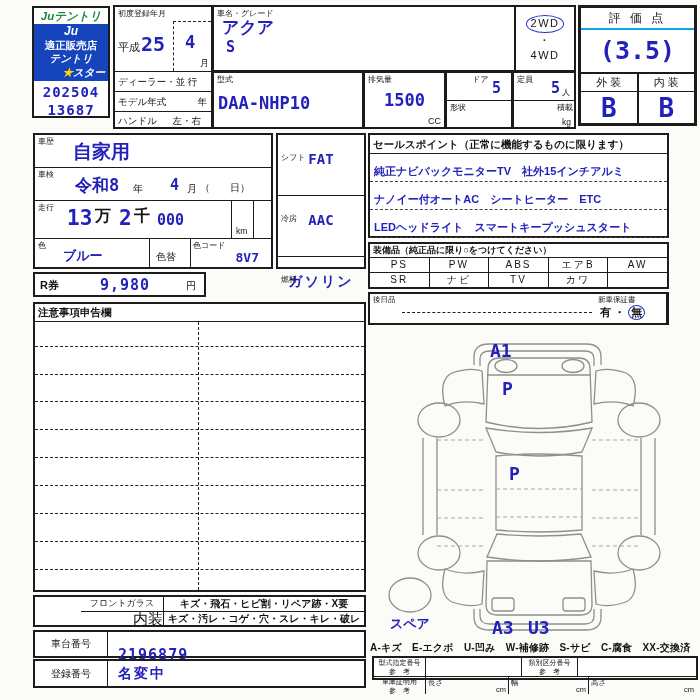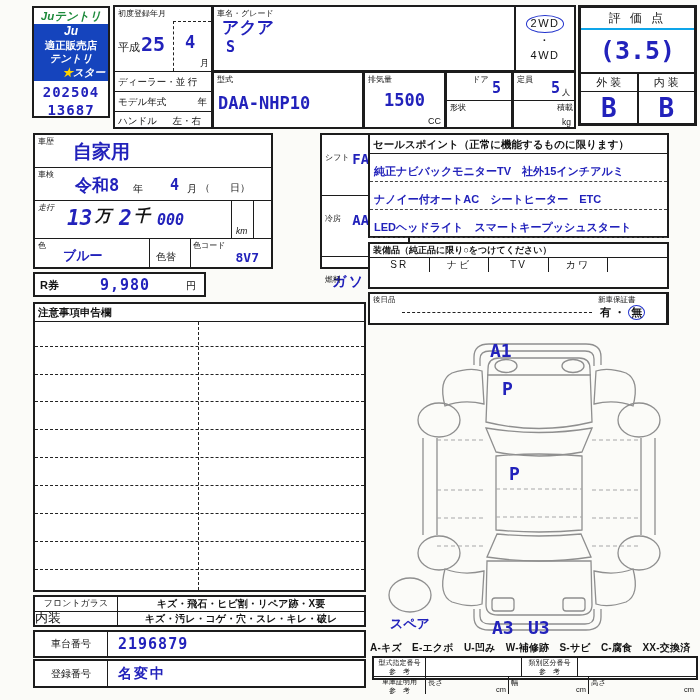--- a/index.html
+++ b/index.html
@@ -135,21 +135,21 @@
     <span class="abs blue" style="left:38px;top:4px;font-size:19px;font-weight:bold;">自家用</span>
   </div>
   <div style="height:32px;border-bottom:1.5px solid #1c1c1c;position:relative;">
     <span class="lbl abs" style="left:3px;top:2px;">車検</span>
     <span class="abs blue" style="left:40px;top:6px;font-size:17px;font-weight:bold;"><span>令和</span><span class="mono">8</span></span>
     <span class="abs" style="left:98px;top:14px;font-size:10px;">年</span>
     <span class="abs blue mono" style="left:135px;top:8px;font-size:15px;font-weight:bold;">4</span>
     <span class="abs" style="left:152px;top:14px;font-size:10px;">月</span>
     <span class="abs" style="left:165px;top:13px;font-size:10px;">（　　日）</span>
   </div>
-  <div style="height:37px;border-bottom:1.5px solid #1c1c1c;position:relative;font-style:italic;">
+  <div style="height:37px;border-bottom:1.5px solid #1c1c1c;position:relative;">
     <span class="lbl abs" style="left:3px;top:2px;">走行</span>
     <span class="abs blue mono" style="left:32px;top:5px;font-size:21px;font-weight:bold;">13</span>
     <span class="abs" style="left:60px;top:5px;font-size:16px;font-weight:bold;">万</span>
     <span class="abs blue mono" style="left:84px;top:5px;font-size:21px;font-weight:bold;">2</span>
     <span class="abs" style="left:99px;top:5px;font-size:16px;font-weight:bold;">千</span>
     <span class="abs blue mono" style="left:122px;top:10px;font-size:15px;font-weight:bold;">000</span>
     <span class="abs" style="left:196px;top:0;bottom:0;border-left:1.2px solid #1c1c1c;"></span>
     <span class="abs" style="left:201px;bottom:2px;font-size:8.5px;">km</span>
     <span class="abs" style="left:218px;top:0;bottom:0;border-left:1.2px solid #1c1c1c;"></span>
   </div>
@@ -167,21 +167,21 @@
     </div>
   </div>
 </div>
 
 <div class="box" style="left:33px;top:272px;width:173px;height:25px;position:absolute;">
   <span class="abs" style="left:5px;top:4px;font-size:11px;font-weight:bold;">R券</span>
   <span class="abs blue mono" style="left:65px;top:2px;font-size:15px;font-weight:bold;letter-spacing:1px;">9,980</span>
   <span class="abs" style="right:8px;top:5px;font-size:10px;">円</span>
 </div>
 
-<div class="box" style="left:276px;top:133px;width:90px;height:136px;margin-left:44px;">
+<div class="box" style="left:276px;top:133px;width:90px;height:136px;">
   <div style="height:44px;border-bottom:1px solid #1c1c1c;position:relative;">
     <span class="lbl abs" style="left:3px;top:2px;">シフト</span>
     <div class="blue mono" style="text-align:center;margin-top:16px;font-size:14px;font-weight:bold;">FAT</div>
   </div>
   <div style="height:44px;border-bottom:1px solid #1c1c1c;position:relative;">
     <span class="lbl abs" style="left:3px;top:2px;">冷房</span>
     <div class="blue mono" style="text-align:center;margin-top:16px;font-size:14px;font-weight:bold;">AAC</div>
   </div>
   <div style="height:42px;position:relative;">
     <span class="lbl abs" style="left:3px;top:2px;">燃料</span>
@@ -191,20 +191,27 @@
 
 <div class="box" style="left:368px;top:133px;width:301px;height:105px;">
   <div style="height:18px;border-bottom:1.5px solid #1c1c1c;font-size:10.5px;line-height:18px;padding-left:3px;font-weight:bold;">セールスポイント（正常に機能するものに限ります）</div>
   <div class="sales-line blue">純正ナビバックモニターTV　社外15インチアルミ</div>
   <div class="sales-line blue">ナノイー付オートAC　シートヒーター　ETC</div>
   <div class="sales-line blue">LEDヘッドライト　スマートキープッシュスタート</div>
 </div>
 
 <div class="box" style="left:368px;top:242px;width:301px;height:47px;">
   <div style="height:13px;font-size:9px;line-height:13px;padding-left:3px;font-weight:bold;">装備品（純正品に限り○をつけてください）</div>
+  <div class="eq-row" style="height:14px;">
+    <div class="eq-cell">PS</div>
+    <div class="eq-cell">PW</div>
+    <div class="eq-cell">ABS</div>
+    <div class="eq-cell">エアB</div>
+    <div class="eq-cell">AW</div>
+  </div>
   <div class="eq-row" style="height:14px;">
     <div class="eq-cell">SR</div>
     <div class="eq-cell">ナビ</div>
     <div class="eq-cell">TV</div>
     <div class="eq-cell">カワ</div>
     <div class="eq-cell"></div>
   </div>
 </div>
 
 <div class="box" style="left:368px;top:292px;width:301px;height:33px;">
@@ -233,34 +240,34 @@
     <div class="dashh" style="left:0;right:0;top:79px;"></div>
     <div class="dashh" style="left:0;right:0;top:107px;"></div>
     <div class="dashh" style="left:0;right:0;top:135px;"></div>
     <div class="dashh" style="left:0;right:0;top:163px;"></div>
     <div class="dashh" style="left:0;right:0;top:191px;"></div>
     <div class="dashh" style="left:0;right:0;top:219px;"></div>
     <div class="dashh" style="left:0;right:0;top:247px;"></div>
   </div>
 </div>
 
-<div class="box" style="left:33px;top:595px;width:333px;height:32px;">
+<div class="box" style="left:33px;top:595px;width:333px;height:32px;padding-left:46px;">
   <div style="display:flex;height:14px;border-bottom:1px solid #1c1c1c;">
     <div style="width:82px;border-right:1px solid #1c1c1c;font-size:9px;line-height:13px;text-align:center;">フロントガラス</div>
     <div style="flex:1;font-size:10px;line-height:13px;text-align:center;font-weight:bold;">キズ・飛石・ヒビ割・リペア跡・X要</div>
   </div>
   <div style="display:flex;height:14px;">
-    <div style="width:82px;border-right:1px solid #1c1c1c;font-size:13px;line-height:13px;text-align:left;font-family:Liberation Mono, monospace;">内装</div>
+    <div style="width:82px;border-right:1px solid #1c1c1c;font-size:15px;line-height:13px;text-align:right;">内装</div>
     <div style="flex:1;font-size:10px;line-height:13px;text-align:center;font-weight:bold;">キズ・汚レ・コゲ・穴・スレ・キレ・破レ</div>
   </div>
 </div>
 
 <div class="box" style="left:33px;top:630px;width:333px;height:28px;display:flex;">
   <div style="width:72px;border-right:1px solid #1c1c1c;font-size:10px;line-height:24px;text-align:center;">車台番号</div>
-  <div class="blue mono" style="flex:1;font-size:15px;font-weight:bold;line-height:24px;padding-left:10px;letter-spacing:1px;">2196879</div>
+  <div class="blue mono" style="flex:1;font-size:15px;font-weight:bold;line-height:24px;padding-left:10px;letter-spacing:1px;margin-top:11px;">2196879</div>
 </div>
 
 <div class="box" style="left:33px;top:659px;width:333px;height:29px;display:flex;">
   <div style="width:72px;border-right:1px solid #1c1c1c;font-size:10px;line-height:25px;text-align:center;">登録番号</div>
   <div class="blue" style="flex:1;font-size:14px;font-weight:bold;line-height:25px;padding-left:10px;letter-spacing:2px;">名変中</div>
 </div>
 
 <svg class="abs" style="left:370px;top:325px;" width="330" height="330" viewBox="0 0 330 330">
   <g stroke="#8f8f8f" stroke-width="1.3" fill="none">
 

